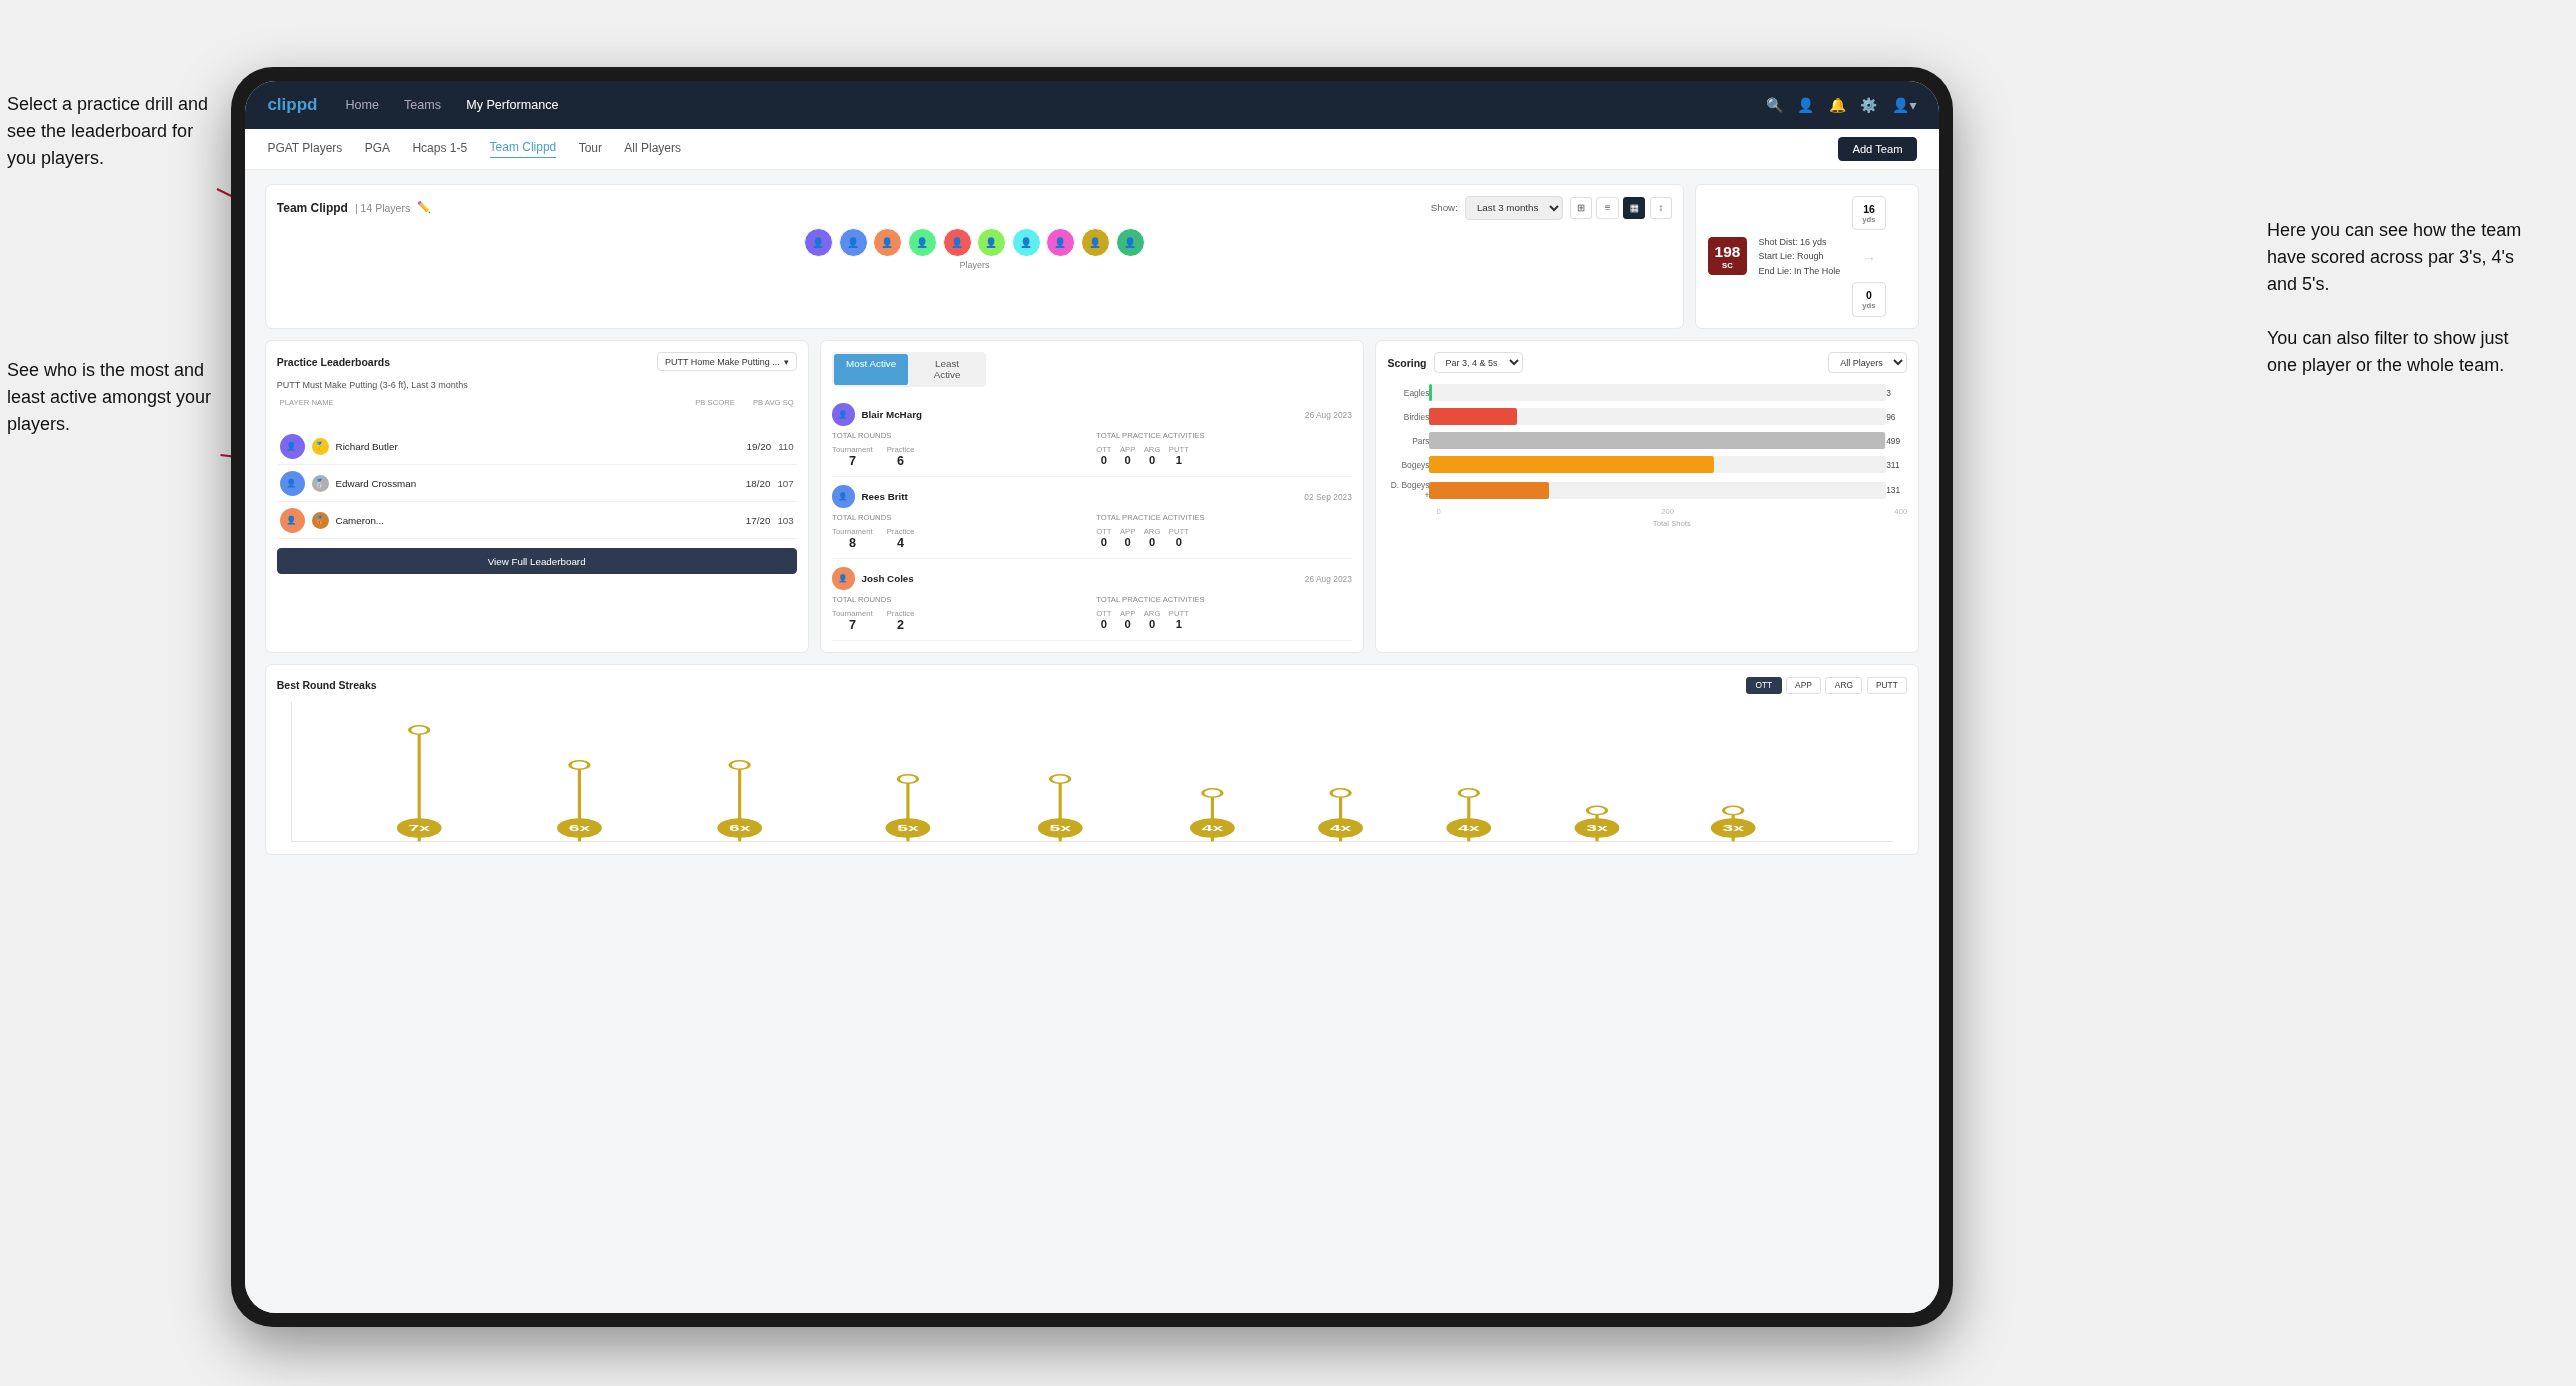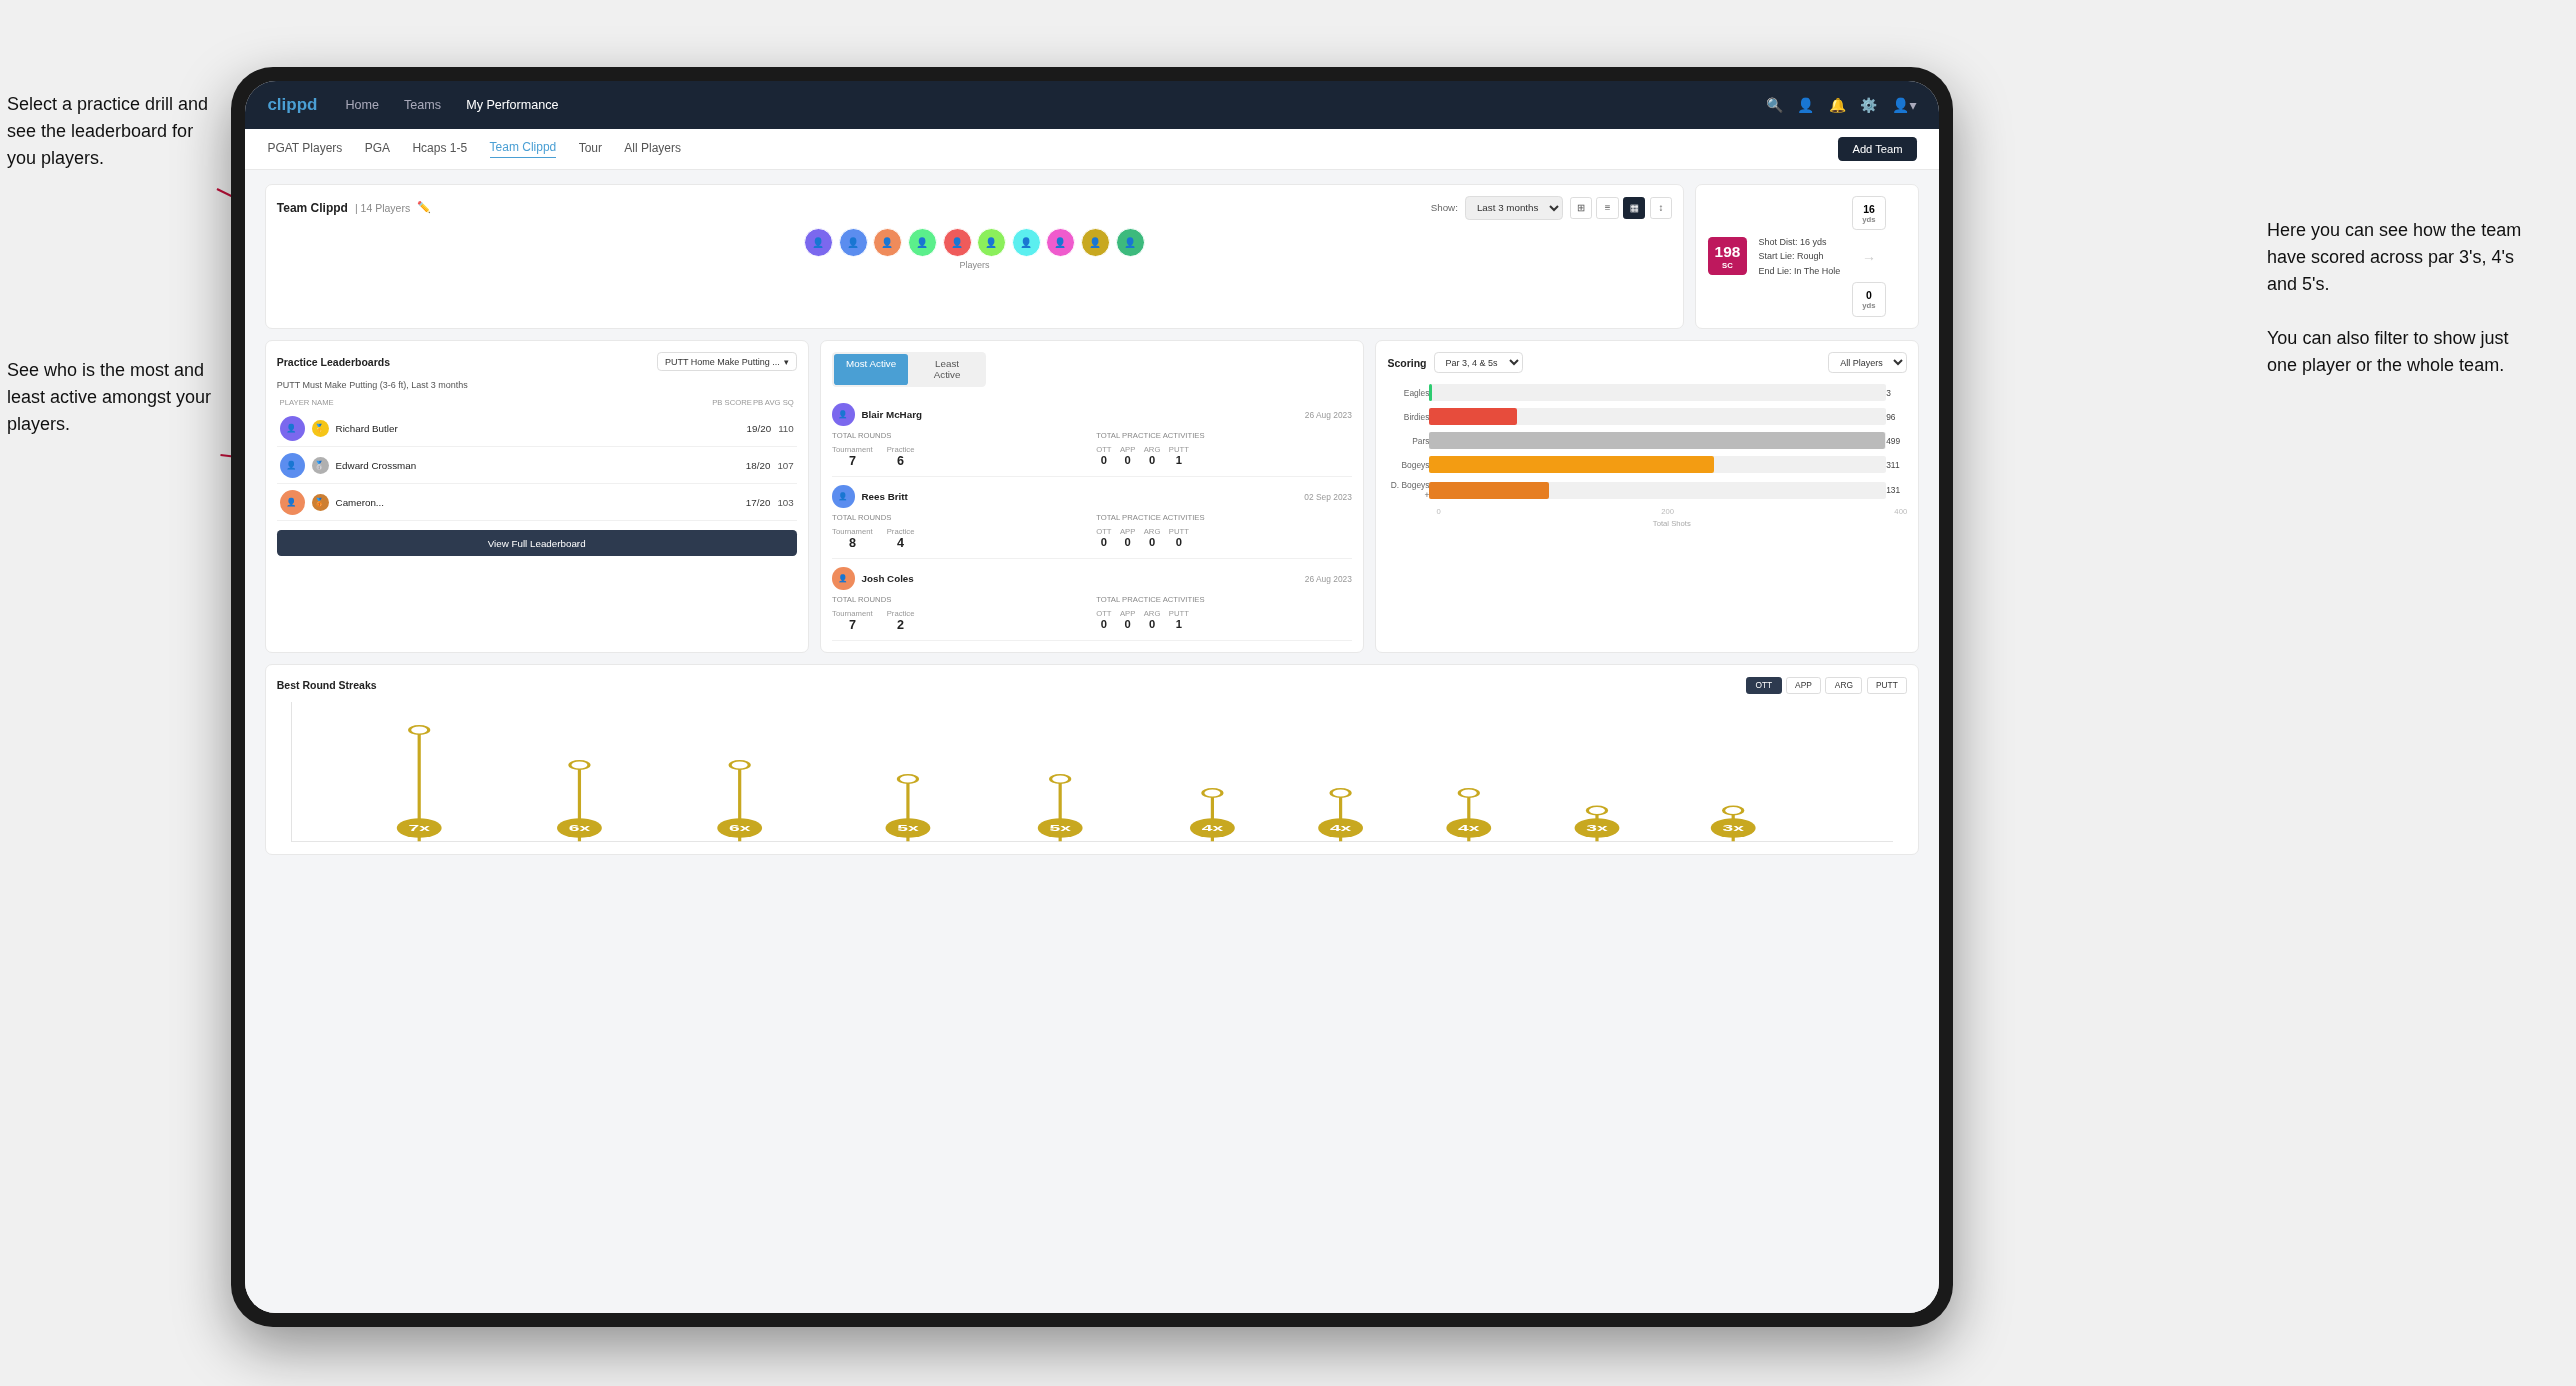--- a/index.html
+++ b/index.html
@@ -163,21 +163,21 @@
       color: #555;
       background: #fff;
       cursor: pointer;
     }
     .view-icon-btn.active {
       background: #1a2535;
       color: #fff;
       border-color: #1a2535;
     }
     .shot-badge {
-      background: #be185d;
+      background: #7f1d1d;
       color: #fff;
       border-radius: 4.2px;
       padding: 5.6px 7px;
       text-align: center;
       font-size: 15.4px;
       font-weight: 700;
       min-width: 36px;
     }
     .shot-badge-sub { font-size: 7.7px; }
     .shot-details { font-size: 9px; color: #444; line-height: 1.6; }
@@ -230,25 +230,25 @@
       gap: 4.2px;
     }
     .leaderboard-subtitle {
       font-size: 9px;
       color: #555;
       margin-bottom: 8.4px;
     }
     .lb-table-header {
       display: grid;
       grid-template-columns: 1fr auto auto;
-      gap: 1px;
+      gap: 18px;
       font-size: 7.7px;
       color: #999;
       text-transform: uppercase;
-      margin-bottom: 3px;
+      margin-bottom: 21px;
       padding: 0 2.8px;
     }
     .lb-row {
       display: flex;
       align-items: center;
       gap: 7px;
       padding: 5.6px 2.8px;
       border-bottom: 0.7px solid #f0f0f0;
     }
     .lb-rank {

